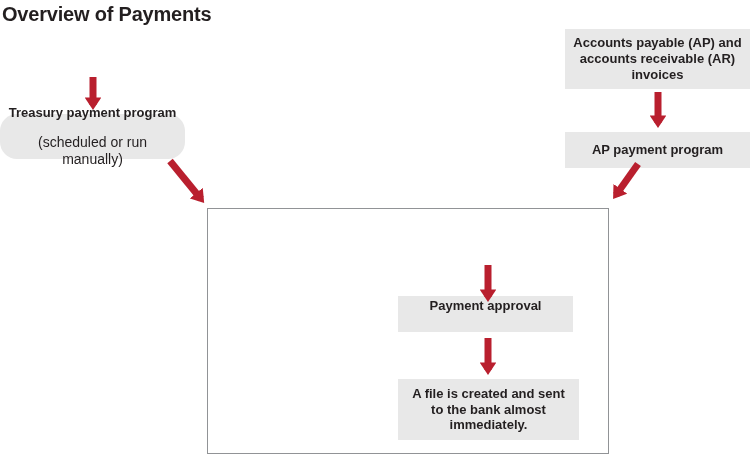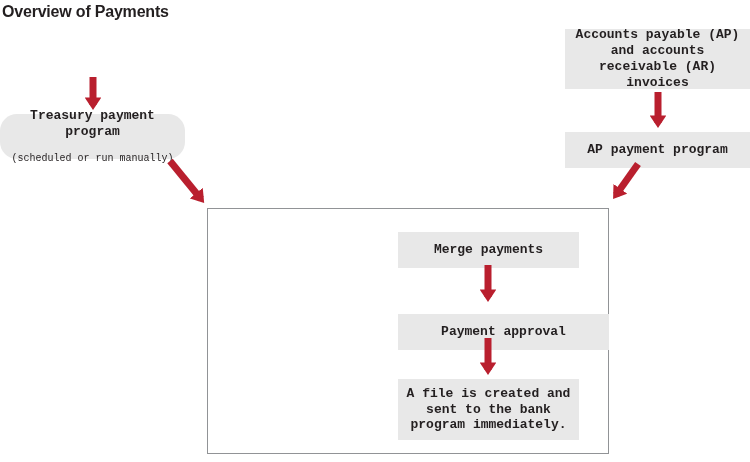--- a/index.html
+++ b/index.html
@@ -11,55 +11,54 @@
   html,body{margin:0;padding:0;background:#ffffff;}
   .canvas{
     position:relative;
     width:750px;height:462px;
     background:#ffffff;
     font-family:"Liberation Sans",sans-serif;
     overflow:hidden;
   }
   .diagram-title{
     position:absolute;left:2px;top:3px;
-    font-size:16px;font-weight:bold;color:var(--text-color);
+    font-size:20px;font-weight:bold;color:var(--text-color);
     letter-spacing:-0.2px;
   }
   .node{
     position:absolute;
     display:flex;flex-direction:column;
     align-items:center;justify-content:center;
     text-align:center;
     background:var(--box-bg);
     color:var(--text-color);
     font-size:13px;font-weight:bold;line-height:1.22;
     box-sizing:border-box;
     padding:18px 8px;
-    font-family:Liberation Mono, monospace;
   }
   .node .sublabel{
     font-weight:normal;
-    font-size:10px;
+    font-size:14px;
     margin-top:13px;
   }
   .process-container{
     position:absolute;
     left:207px;top:208px;width:402px;height:246px;
     border:1.5px solid var(--container-border);
     background:#ffffff;
     box-sizing:border-box;
   }
   
   .n-payment-requests{left:0;top:44px;width:185px;height:29px;}
   .n-treasury{left:0;top:114px;width:185px;height:45px;border-radius:17px;}
   .n-ap-ar{left:565px;top:29px;width:185px;height:60px;}
   .n-ap-program{left:565px;top:132px;width:185px;height:29px;text-align:right;}
   .n-sap-bcm{left:225px;top:224px;width:114px;height:66px;}
   .n-merge{left:398px;top:232px;width:181px;height:28px;}
-  .n-approval{left:398px;top:314px;width:211px;height:29px;}
+  .n-approval{left:398px;top:296px;width:175px;height:29px;justify-content:flex-end;}
   .n-file{left:398px;top:379px;width:181px;height:61px;}
   .arrows-layer{
     position:absolute;left:0;top:0;width:750px;height:462px;
     color:var(--arrow-red);
     pointer-events:none;
   }
 </style>
 </head>
 <body>
 
@@ -77,30 +76,27 @@
 
   <div class="node n-ap-ar">
     <span>Accounts payable (AP) and accounts receivable (AR) invoices</span>
   </div>
 
   <div class="node n-ap-program">
     <span>AP payment program</span>
   </div>
 
 
-  <div class="node n-merge">
-    <span>Merge payments</span>
-  </div>
 
   <div class="node n-approval">
     <span>Payment approval</span>
   </div>
 
   <div class="node n-file">
-    <span>A file is created and sent to the bank program immediately.</span>
+    <span>A file is created and sent to the bank almost immediately.</span>
   </div>
 
   <svg class="arrows-layer" viewBox="0 0 750 462" xmlns="http://www.w3.org/2000/svg">
     <defs>
       <marker id="ah" viewBox="0 0 10 10" refX="4.5" refY="5" markerWidth="2.4" markerHeight="2.4" orient="auto" markerUnits="strokeWidth">
         <path d="M0 0 L7.5 5 L0 10 z" fill="currentColor"></path>
       </marker>
     </defs>
     <line x1="93" y1="77" x2="93" y2="105" stroke="currentColor" stroke-width="7" marker-end="url(#ah)"></line>
     <line x1="170" y1="161" x2="201" y2="199" stroke="currentColor" stroke-width="7" marker-end="url(#ah)"></line>

